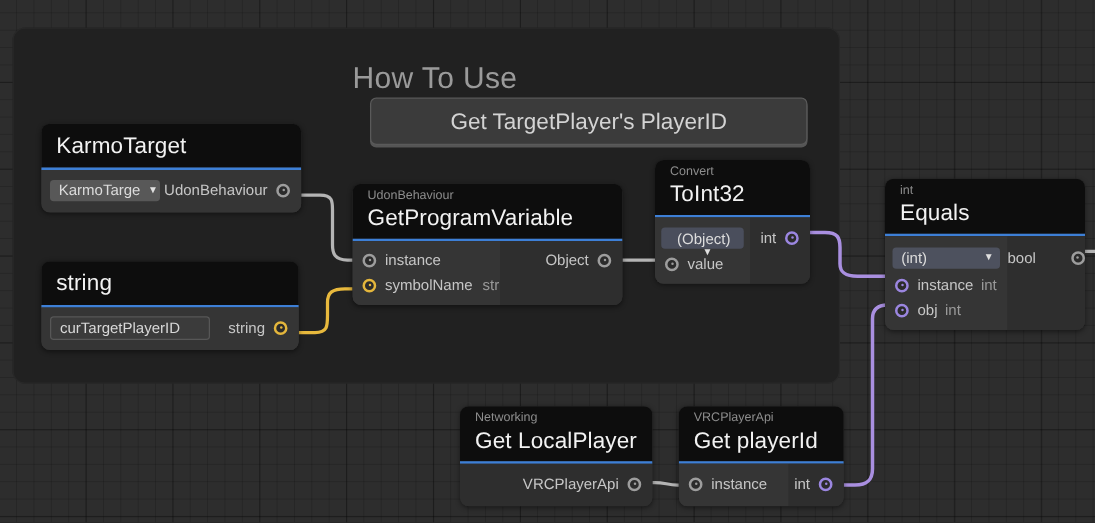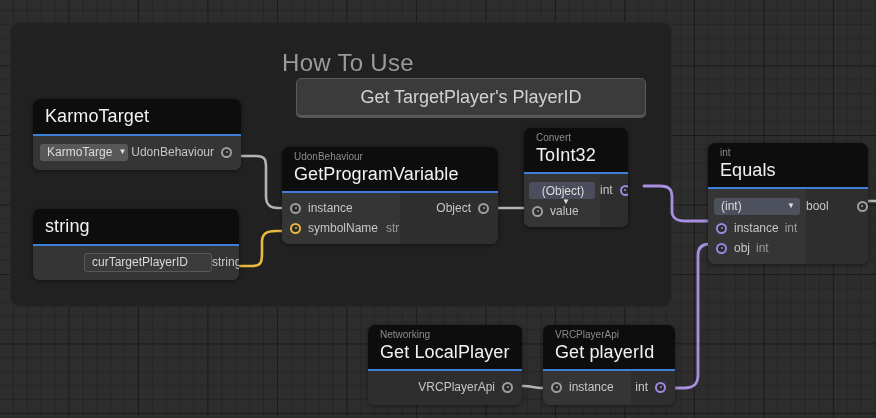--- a/index.html
+++ b/index.html
@@ -134,21 +134,21 @@
         </div>
       </div>
     </div>
   </div>
 
   <div class="node" style="left:33px;top:209px;width:206px;">
     <div class="head nosub">
       <div class="ttl">string</div>
     </div>
     <div class="accent"></div>
-    <div class="body" style="background:#353535;padding-left:44px;">
+    <div class="body" style="background:#353535;">
       <div class="col-in" style="background:transparent;padding:6px 0 8px 0;">
         <div class="row">
           <span class="tf" style="margin-left:7px;width:128px;">
             <span>curTargetPlayerID</span>
           </span>
         </div>
       </div>
       <div class="col-out" style="background:#353535;padding:6px 0 8px 0;">
         <div class="row">
           <span class="lbl">string</span>
@@ -178,21 +178,21 @@
       </div>
       <div class="col-out">
         <div class="row">
           <span class="lbl">Object</span>
           <span class="port out-port"></span>
         </div>
       </div>
     </div>
   </div>
 
-  <div class="node" style="left:524px;top:128px;width:104px;">
+  <div class="node" style="left:524px;top:128px;width:124px;">
     <div class="head">
       <div class="sub">Convert</div>
       <div class="ttl">ToInt32</div>
     </div>
     <div class="accent"></div>
     <div class="body">
       <div class="col-in" style="width:76px;">
         <div class="row" style="height:22px;">
           <span class="dd dark" style="margin-left:5px;width:66px;flex-direction:column;">
             <span>(Object)</span>

